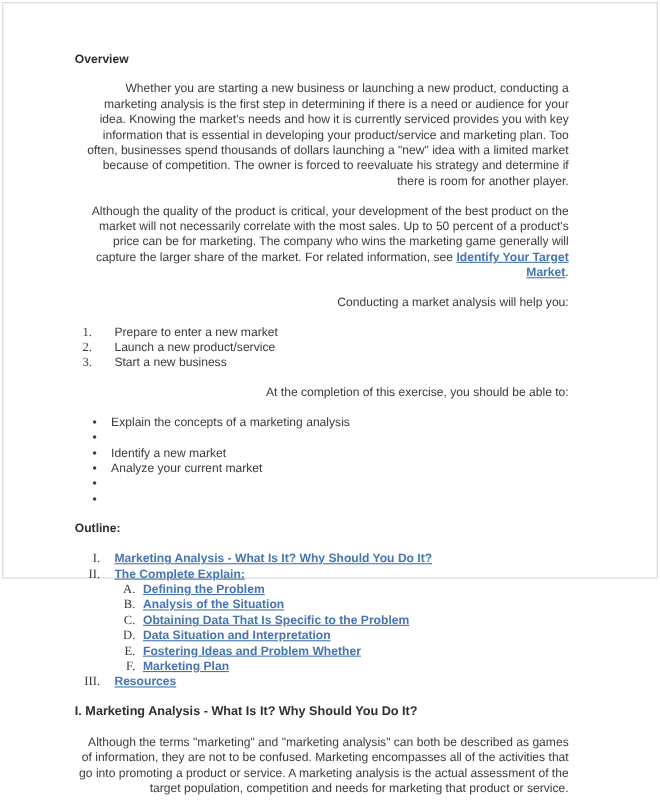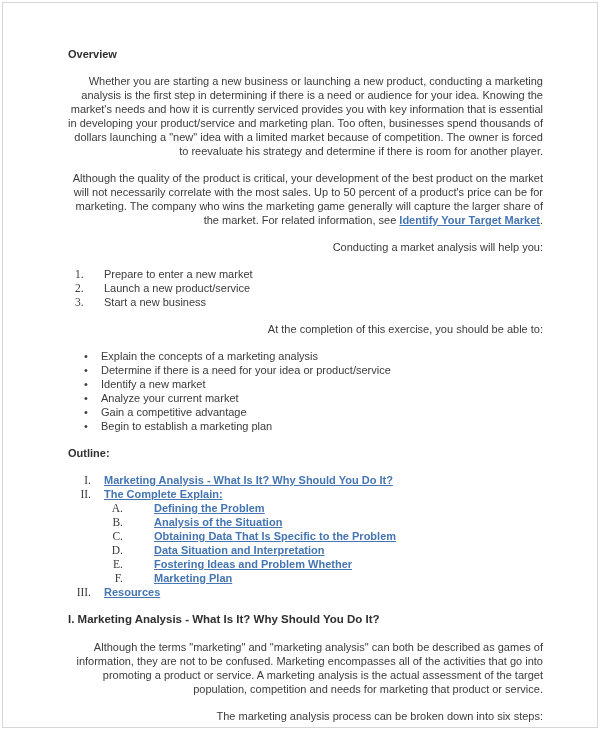--- a/index.html
+++ b/index.html
@@ -5,45 +5,45 @@
   :root{
     --text-color:#3b3b3b;
     --heading-color:#2f2f2f;
     --link-color:#4575b2;
     --border-color:#d6d6d6;
   }
   html,body{margin:0;padding:0;background:#ffffff;}
   body{width:600px;height:730px;overflow:hidden;}
   .page{
     box-sizing:border-box;
-    width:596px;height:726px;margin:2px;
+    width:596px;height:524px;margin:2px;
     border:1px solid var(--border-color);
     background:#ffffff;
-    padding:44px 54px 0 65px;
+    padding:44px 80px 0 65px;
     font-family:"Liberation Sans", sans-serif;
     font-size:11px;line-height:14px;color:var(--text-color);
   }
   .para{margin:0 0 13px 0;text-align:right;}
   .heading{font-weight:bold;color:var(--heading-color);margin:0 0 13px 0;font-size:11px;}
   .section-heading{font-weight:bold;color:var(--heading-color);margin:1px 0 14px 0;font-size:11.5px;}
   .list{margin:0 0 13px 0;}
   .li-row{display:flex;align-items:baseline;}
   .marker{
     font-family:"Liberation Serif", serif;
     font-size:11.5px;color:var(--text-color);flex:none;
   }
   .ol-marker{margin-left:7px;width:21px;}
   .ul-marker{margin-left:16px;width:9px;font-family:"Liberation Sans",sans-serif;font-size:11px;}
   .li-text{margin-left:8px;}
   .o-row{display:flex;align-items:baseline;line-height:14px;}
   .o-num{font-family:"Liberation Serif", serif;font-size:11.5px;text-align:right;flex:none;}
   .lvl1 .o-num{margin-left:0;width:23px;}
   .lvl1 .o-link{margin-left:13px;text-align:center;}
   .lvl2 .o-num{margin-left:41px;width:14px;}
-  .lvl2 .o-link{margin-left:31px;text-align:right;}
+  .lvl2 .o-link{margin-left:7px;text-align:right;}
   a.link{color:var(--link-color);text-decoration:underline;cursor:pointer;font-weight:bold;}
 </style>
 </head>
 <body>
 
 <div class="page">
 
   <div class="heading">Overview</div>
 
   <p class="para">Whether you are starting a new business or launching a new product, conducting a marketing analysis is the first step in determining if there is a need or audience for your idea. Knowing the market's needs and how it is currently serviced provides you with key information that is essential in developing your product/service and marketing plan. Too often, businesses spend thousands of dollars launching a "new" idea with a limited market because of competition. The owner is forced to reevaluate his strategy and determine if there is room for another player.</p>
@@ -69,37 +69,34 @@
 
   <p class="para">At the completion of this exercise, you should be able to:</p>
 
   <div class="list">
     <div class="li-row">
       <span class="marker ul-marker">•</span>
       <span class="li-text">Explain the concepts of a marketing analysis</span>
     </div>
     <div class="li-row">
       <span class="marker ul-marker">•</span>
-      <span class="li-text">Determine if there is a need for your idea or product/service</span>
     </div>
     <div class="li-row">
       <span class="marker ul-marker">•</span>
       <span class="li-text">Identify a new market</span>
     </div>
     <div class="li-row">
       <span class="marker ul-marker">•</span>
       <span class="li-text">Analyze your current market</span>
     </div>
     <div class="li-row">
       <span class="marker ul-marker">•</span>
-      <span class="li-text">Gain a competitive advantage</span>
     </div>
     <div class="li-row">
       <span class="marker ul-marker">•</span>
-      <span class="li-text">Begin to establish a marketing plan</span>
     </div>
   </div>
 
   <div class="heading">Outline:</div>
 
   <div class="list">
     <div class="o-row lvl1">
       <span class="o-num">I.</span>
       <a class="link o-link">Marketing Analysis - What Is It? Why Should You Do It?</a>
     </div>

